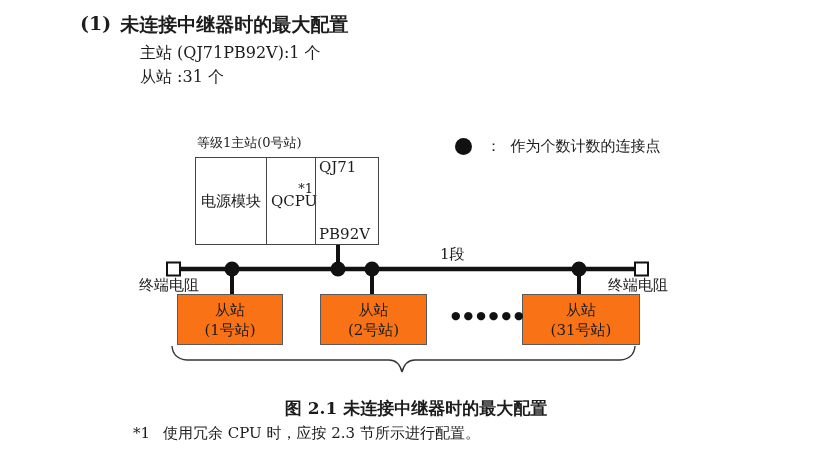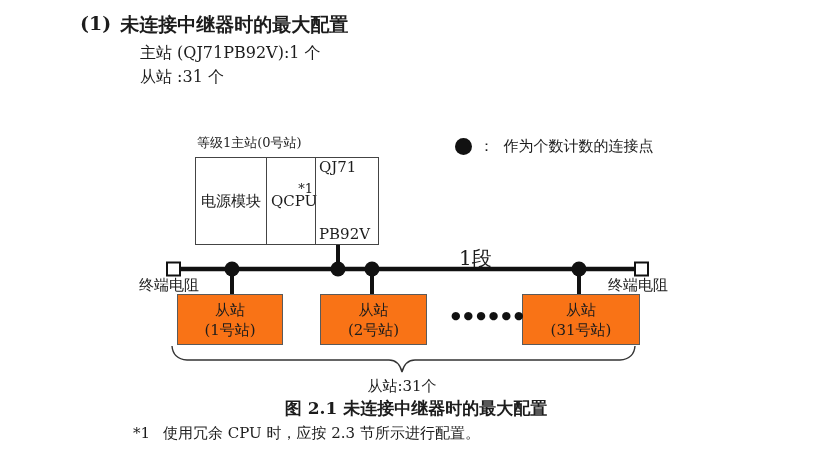--- a/index.html
+++ b/index.html
@@ -15,21 +15,21 @@
     position:absolute;left:80px;top:12px;
     font-size:19px;font-weight:bold;
     display:flex;gap:9px;white-space:pre;
   }
   .subline{position:absolute;left:114px;font-size:16px;white-space:pre;margin-left:26px;}
   .subline.l1{top:43px;}
   .subline.l2{top:67px;}
 
   .legend{
     position:absolute;left:455px;top:137px;
-    display:flex;align-items:center;gap:7px;
+    display:flex;align-items:center;gap:14px;
     font-size:15px;white-space:pre;
   }
   .legend-dot{
     width:17px;height:17px;border-radius:50%;
     background:#111;display:inline-block;flex:0 0 auto;
   }
 
   .master-label{position:absolute;left:197px;top:134px;font-size:13px;white-space:pre;}
 
   .master-box{
@@ -39,21 +39,21 @@
   }
   .mcell{box-sizing:border-box;font-size:15px;position:relative;}
   .mcell.c1{width:70px;display:flex;align-items:center;justify-content:center;}
   .mcell.c2{width:49px;border-left:1.5px solid #444;}
   .mcell.c3{width:39px;border-left:1.5px solid #444;
     display:flex;flex-direction:column;justify-content:space-between;
     padding-left:3px;line-height:19px;}
   .mcell.c2 .note{position:absolute;top:23px;right:2px;font-size:13px;}
   .mcell.c2 .qcpu{position:absolute;top:50%;transform:translateY(-50%);left:4px;}
 
-  .seg-label{position:absolute;left:459px;top:245px;font-size:20px;white-space:pre;}
+  .seg-label{position:absolute;left:440px;top:245px;font-size:15px;white-space:pre;}
   .term-label{position:absolute;top:276px;font-size:15px;white-space:pre;}
   .term-label.left{left:139px;}
   .term-label.right{left:608px;}
 
   .slave-box{
     position:absolute;top:294px;height:51px;
     border:1.5px solid #5a5a5a;box-sizing:border-box;
     display:flex;flex-direction:column;align-items:center;justify-content:center;
     font-size:15px;line-height:20px;background:#f97316;
   }
@@ -142,20 +142,19 @@
     <span>从站</span>
     <span>(2号站)</span>
   </div>
   <div class="slave-box s3">
     <span>从站</span>
     <span>(31号站)</span>
   </div>
 
   <div class="ellipsis">●●●●●●</div>
 
-  <div class="brace-label">从站:31个</div>
   <div class="caption">图 2.1 未连接中继器时的最大配置</div>
   <div class="footnote">
     <span>*1</span>
     <span>使用冗余 CPU 时，应按 2.3 节所示进行配置。</span>
   </div>
 
 </div>
 
 </body></html>

